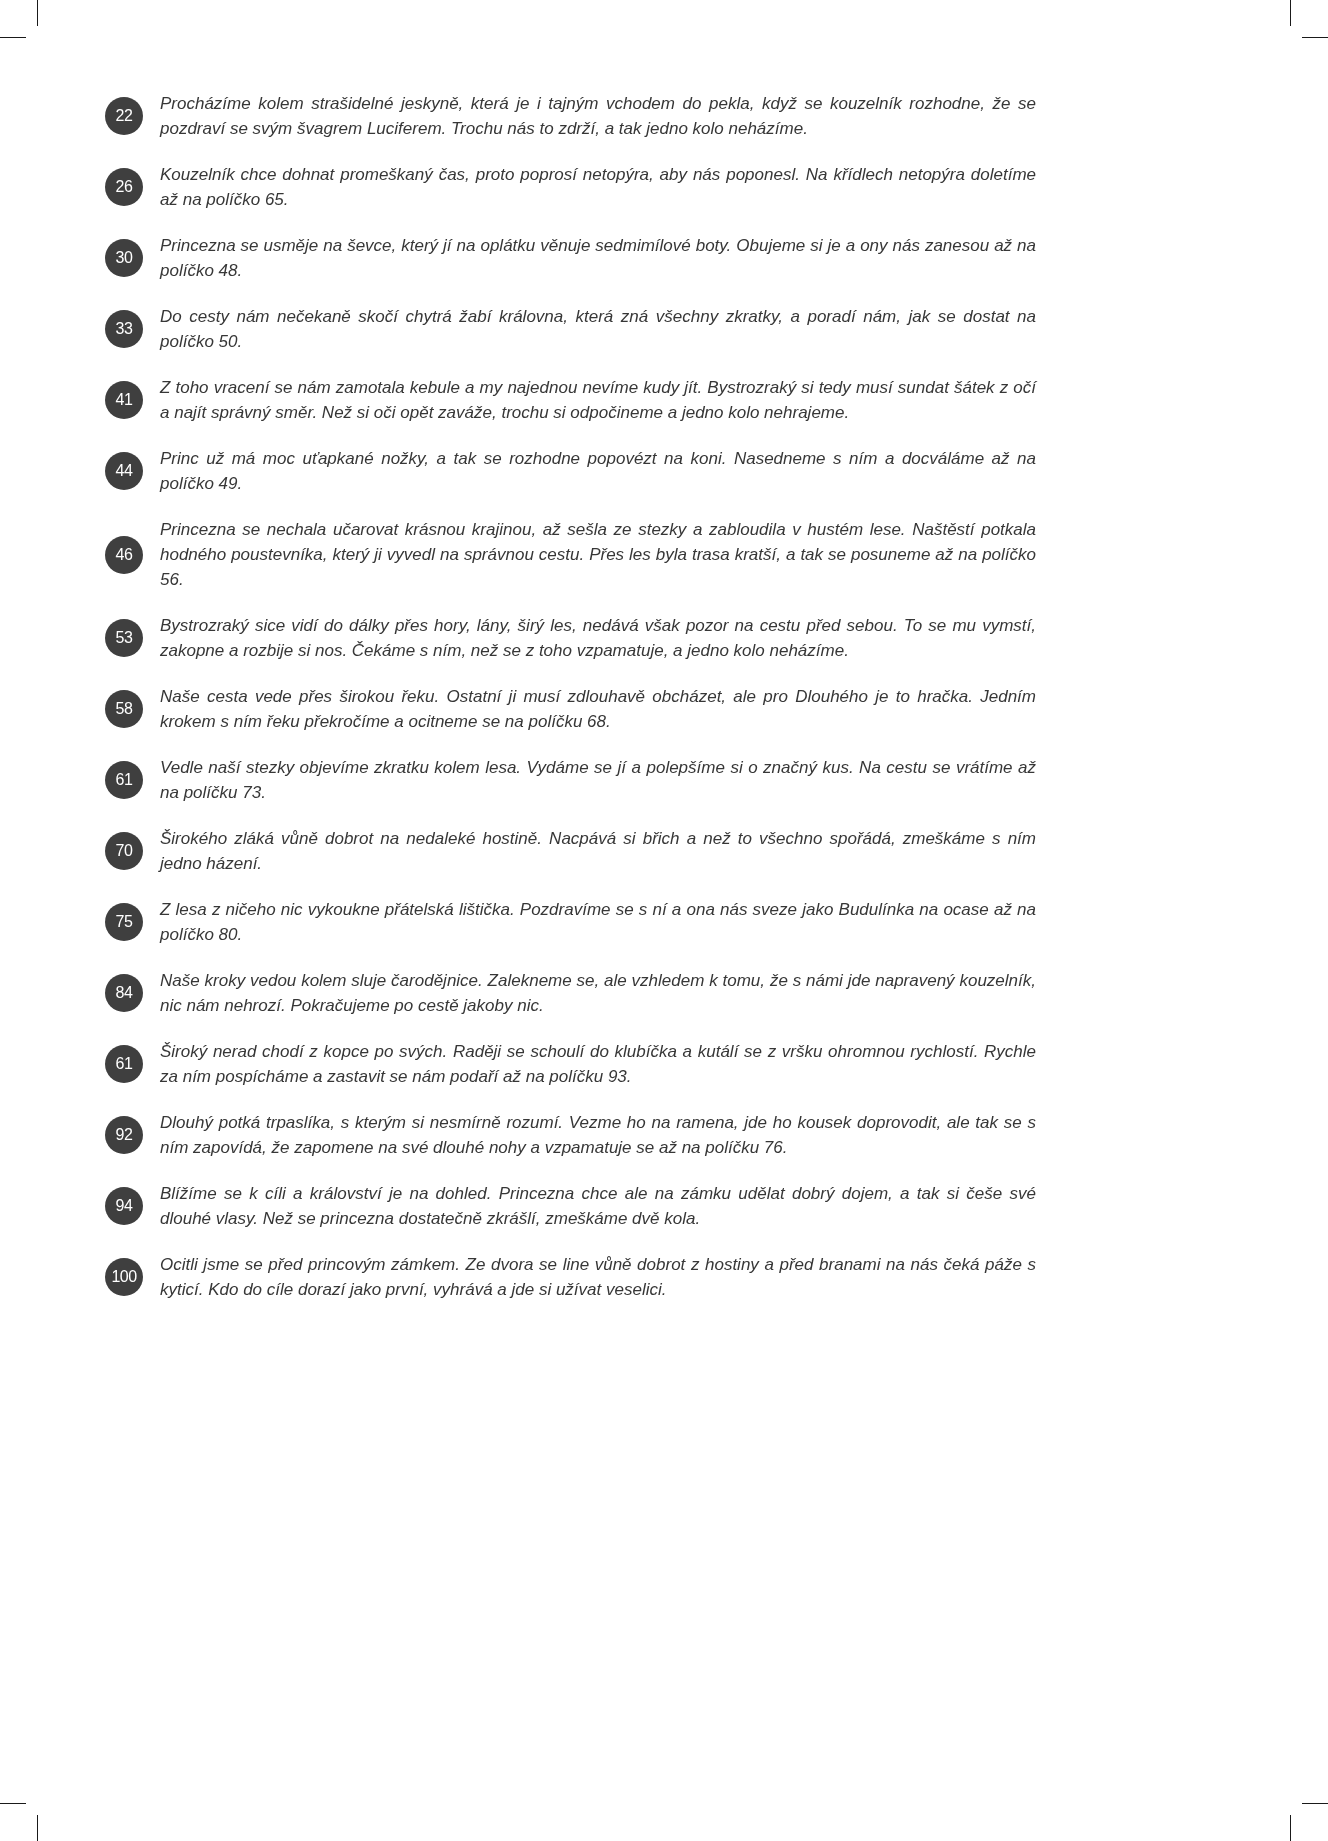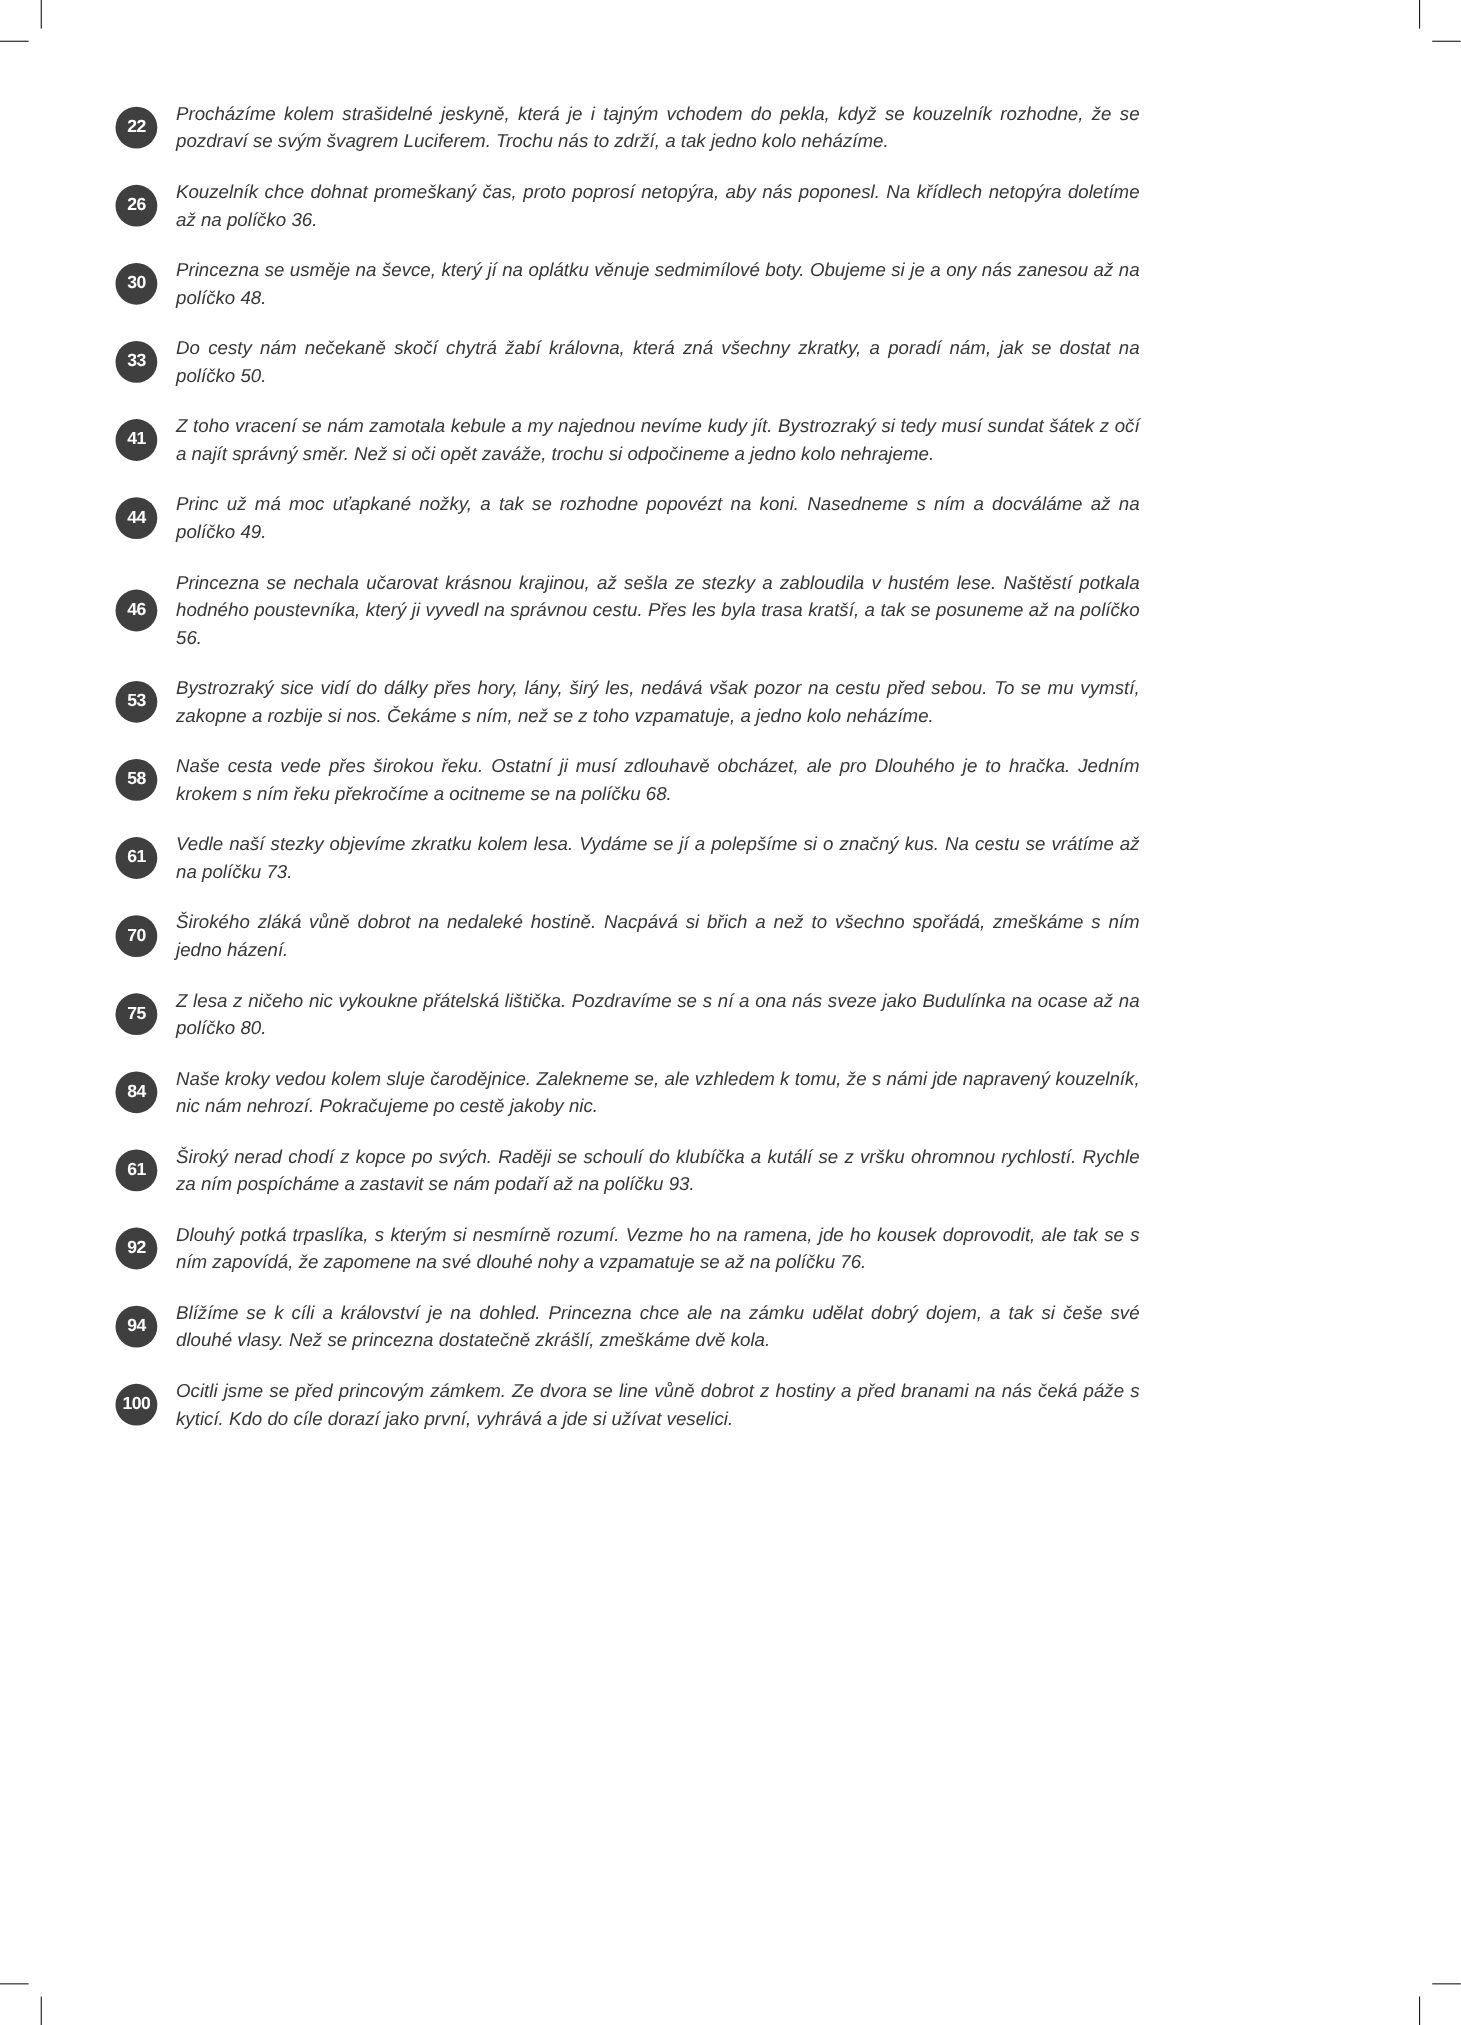--- a/index.html
+++ b/index.html
@@ -35,21 +35,21 @@
     align-items: center;
     margin-bottom: 21px;
   }
   .badge {
     flex: 0 0 38px;
     width: 38px;
     height: 38px;
     border-radius: 50%;
     background: #3f3f3f;
     color: #ffffff;
-    font-weight: bold;
+    font-weight: normal;
     font-size: 16px;
     letter-spacing: -0.5px;
     display: flex;
     align-items: center;
     justify-content: center;
     margin-right: 17px;
   }
   .text {
     width: 876px;
     font-size: 17px;
@@ -73,21 +73,21 @@
 
 <div class="content">
 
   <div class="item">
     <div class="badge">22</div>
     <p class="text">Procházíme kolem strašidelné jeskyně, která je i tajným vchodem do pekla, když se kouzelník rozhodne, že se pozdraví se svým švagrem Luciferem. Trochu nás to zdrží, a tak jedno kolo neházíme.</p>
   </div>
 
   <div class="item">
     <div class="badge">26</div>
-    <p class="text">Kouzelník chce dohnat promeškaný čas, proto poprosí netopýra, aby nás poponesl. Na křídlech netopýra doletíme až na políčko 36.</p>
+    <p class="text">Kouzelník chce dohnat promeškaný čas, proto poprosí netopýra, aby nás poponesl. Na křídlech netopýra doletíme až na políčko 65.</p>
   </div>
 
   <div class="item">
     <div class="badge">30</div>
     <p class="text">Princezna se usměje na ševce, který jí na oplátku věnuje sedmimílové boty. Obujeme si je a ony nás zanesou až na políčko 48.</p>
   </div>
 
   <div class="item">
     <div class="badge">33</div>
     <p class="text">Do cesty nám nečekaně skočí chytrá žabí královna, která zná všechny zkratky, a poradí nám, jak se dostat na políčko 50.</p>

